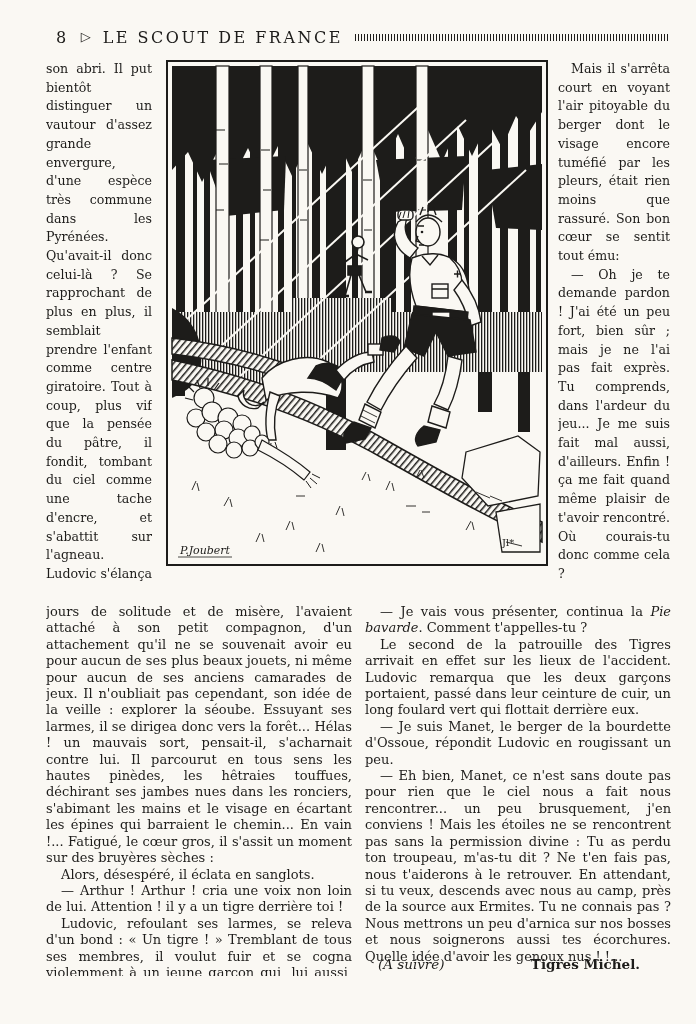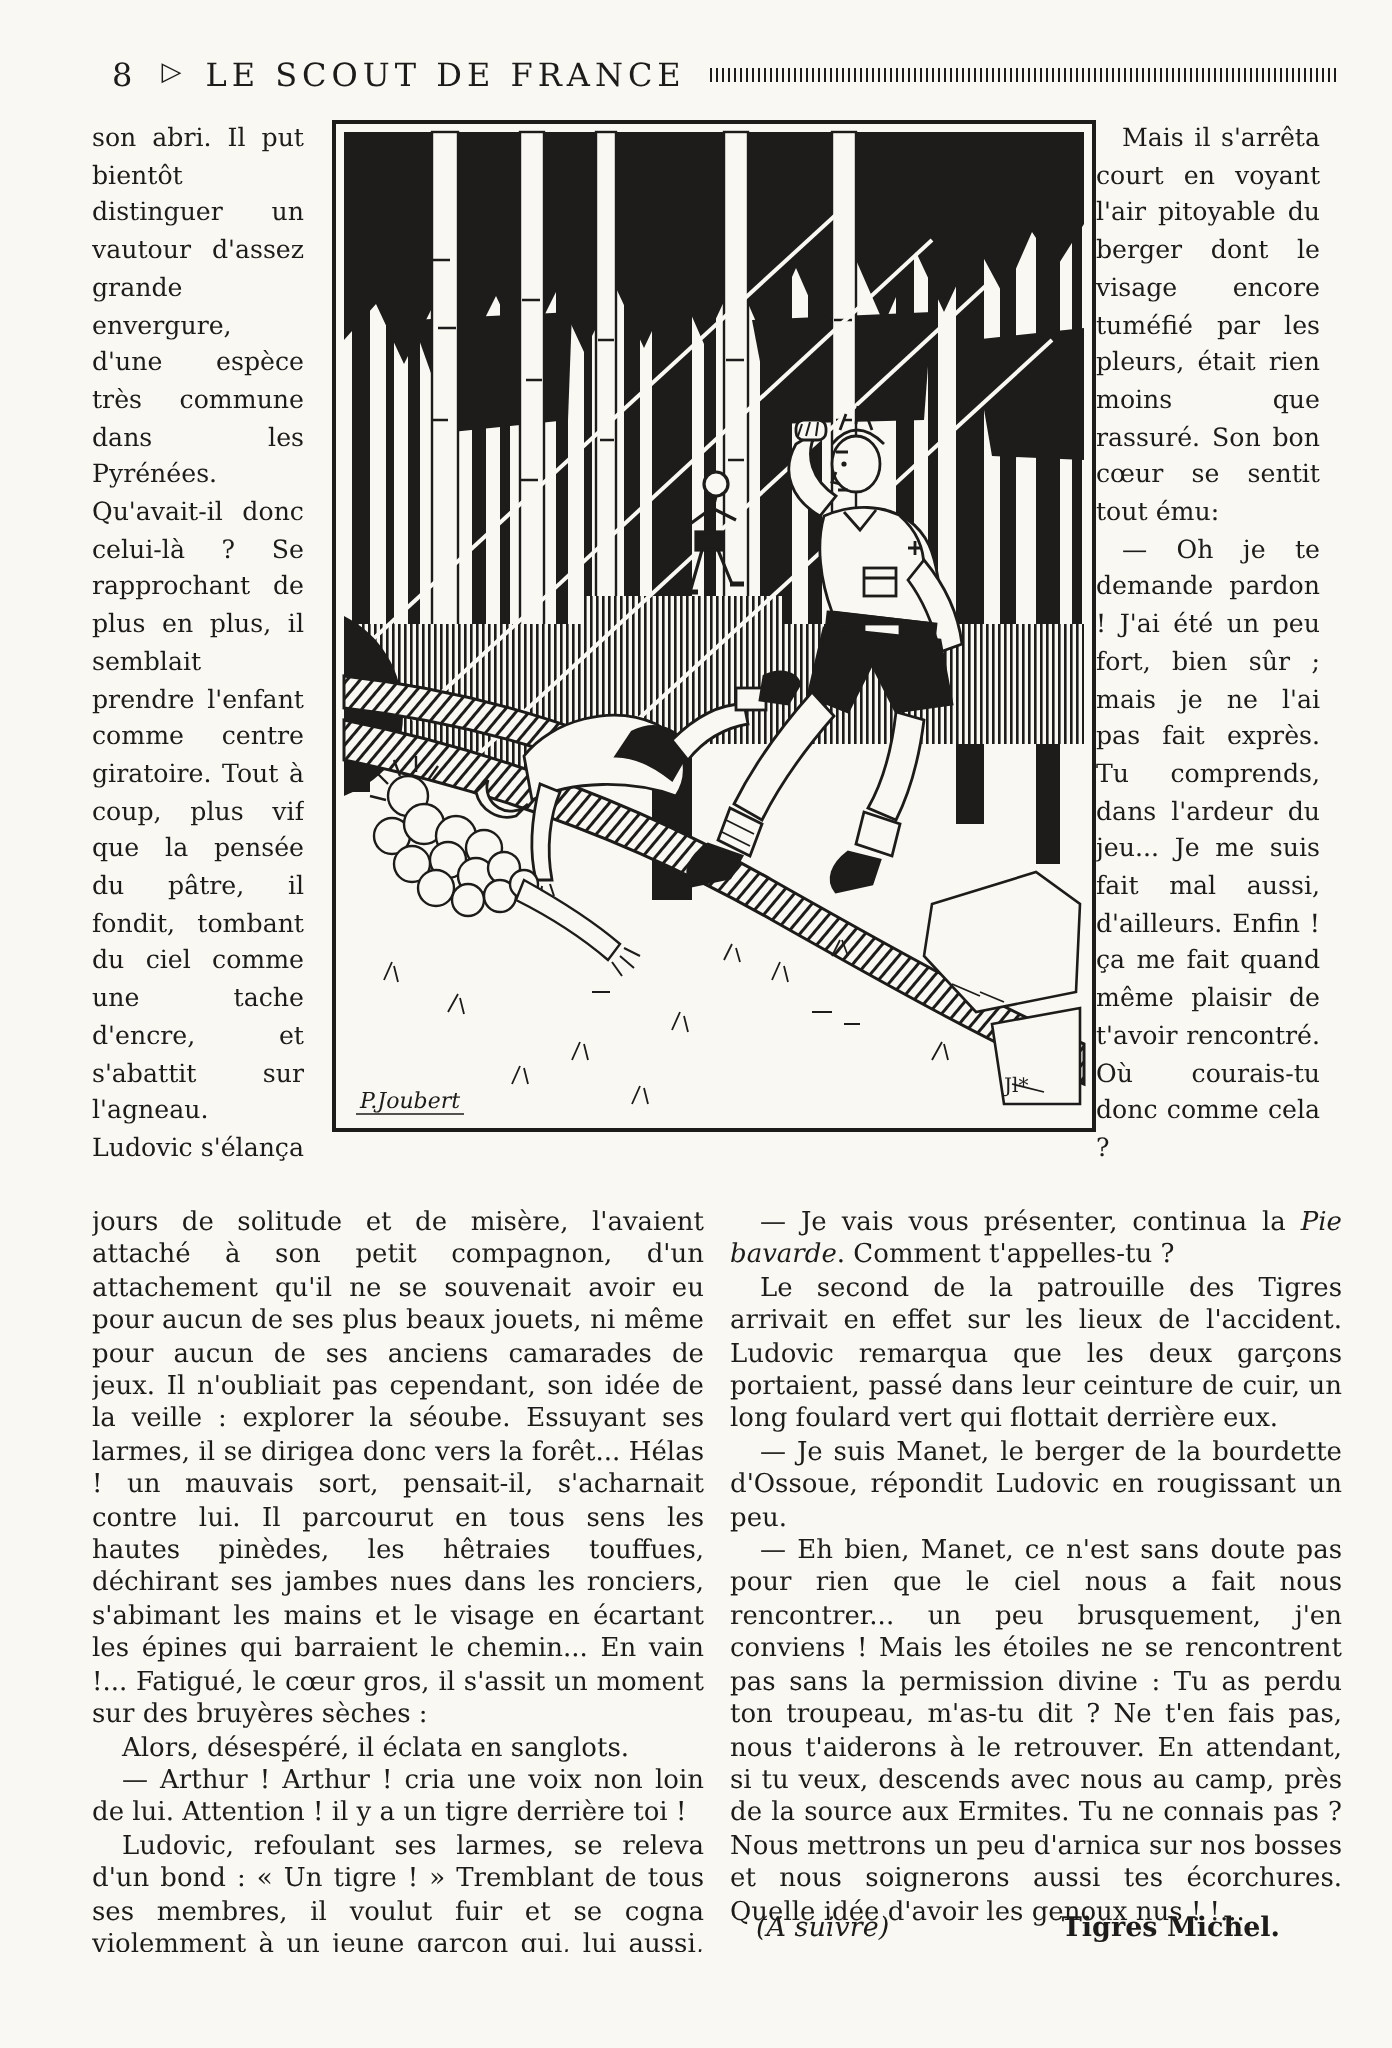--- a/index.html
+++ b/index.html
@@ -9,21 +9,21 @@
   .hdr{position:absolute;top:28px;left:56px;right:28px;display:flex;align-items:center;
        font-size:16px;letter-spacing:2.5px;white-space:nowrap;}
   .hdr .pgnum{margin-right:12px;}
   .hdr .tri{font-size:13px;margin-right:12px;letter-spacing:0;transform:translateY(-1px);}
   .hdr-rule{flex:1;height:7px;margin-left:12px;align-self:center;
             background:repeating-linear-gradient(90deg,#1d1c1a 0 1px,transparent 1px 3px);}
   
   .topsec{position:absolute;top:60px;left:46px;width:624px;display:flex;}
   .col-n{font-size:12.6px;}
   .col-nl{width:106px;height:522px;overflow:hidden;}
-  .col-nr{width:112px;height:522px;overflow:hidden;}
+  .col-nr{width:112px;height:522px;overflow:hidden;margin-left:10px;}
   .col-n p{font-size:12.6px;line-height:18.7px;text-align:justify;text-indent:13px;margin:0;hyphens:auto;}
   .illus{width:382px;height:506px;margin-left:14px;flex:none;display:block;}
   
   .botsec{position:absolute;top:604px;left:46px;width:626px;display:flex;gap:13px;}
   .col-w{width:306px;height:372px;overflow:hidden;}
   .col-w p{font-size:13px;line-height:16.4px;text-align:justify;text-indent:15px;margin:0;hyphens:auto;}
   .noind{text-indent:0 !important;}
   
   .footer{position:absolute;top:956px;left:378px;width:262px;display:flex;
           justify-content:space-between;align-items:flex-end;font-size:13.5px;}

